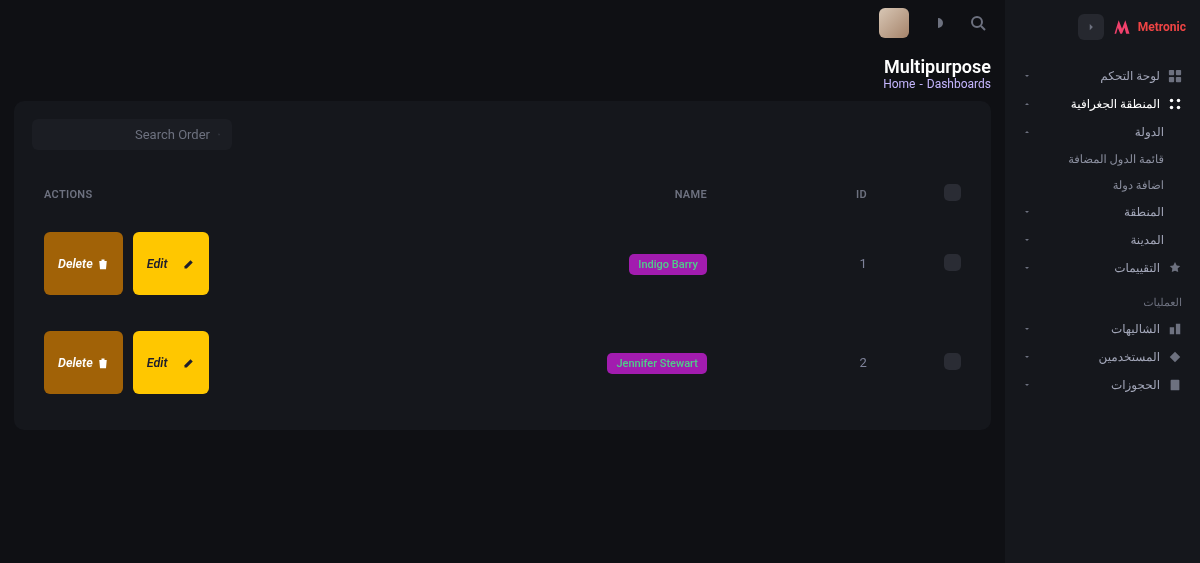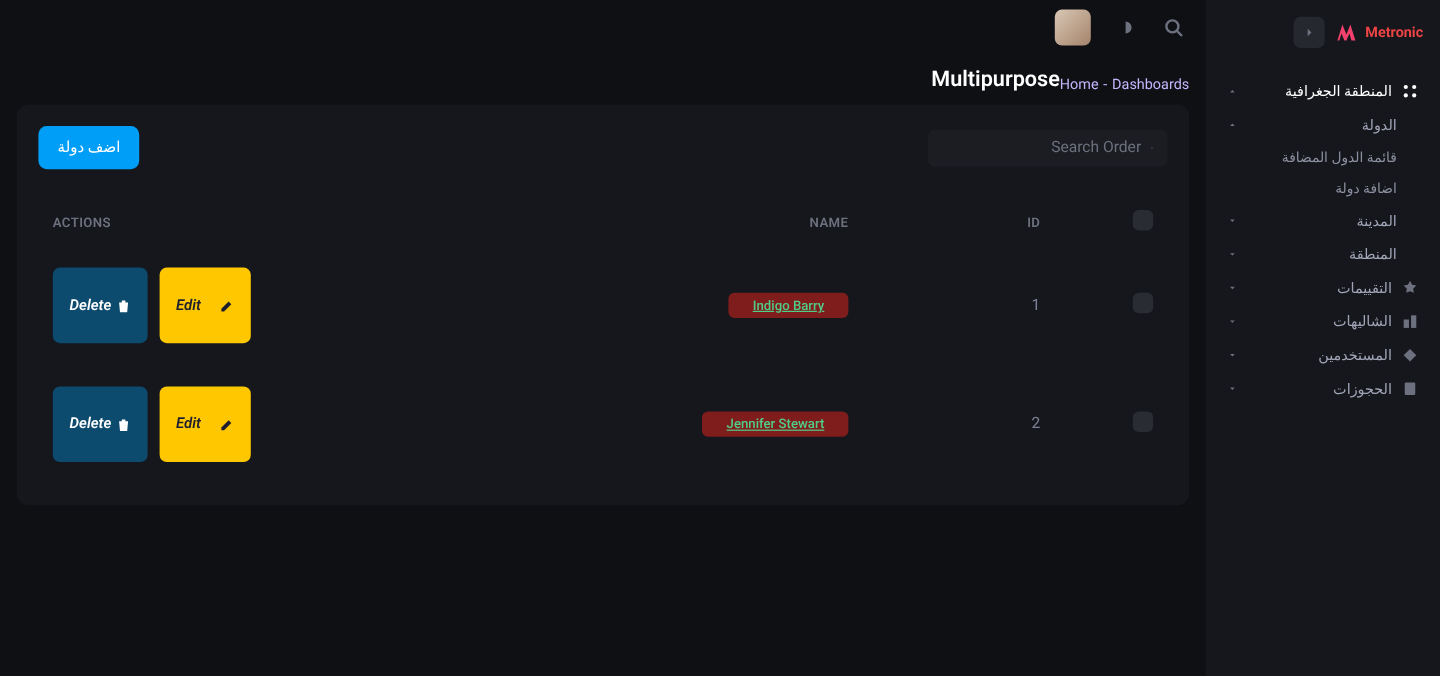--- a/index.html
+++ b/index.html
@@ -21,40 +21,40 @@
 .sub-item { padding:6px 4px 6px 4px; font-size:11.5px; color:#8c90a0; text-align:right; padding-right:22px; cursor:pointer; }
 .chev { width:8px; height:8px; }
 
 
 .topbar { position:fixed; left:0; top:0; right:195px; height:46px; display:flex; align-items:center; justify-content:flex-end; padding:0 16px; gap:18px; direction:ltr; }
 .topbar .avatar { width:30px; height:30px; border-radius:6px; background:linear-gradient(135deg,#d8c7b5,#a5836a); }
 .topbar .icbtn { width:22px; height:22px; display:flex; align-items:center; justify-content:center; cursor:pointer; }
 
 
 .page { position:fixed; left:0; right:195px; top:46px; bottom:0; padding:10px 14px; direction:ltr; }
-.page-head { display:flex; justify-content:flex-end; flex-direction:row; align-items:flex-end; margin-bottom:10px; }
+.page-head { display:flex; justify-content:flex-end; flex-direction:column; align-items:flex-end; margin-bottom:10px; }
 .page-title { color:#fff; font-size:18px; font-weight:600; }
 .crumbs { font-size:12px; color:#c4b5fd; }
 .crumbs .sep { padding:0 4px; }
 
 .card { background:#15171c; border-radius:10px; padding:18px; }
 .card-top { display:flex; justify-content:space-between; align-items:center; margin-bottom:24px; }
 .btn-primary { background:#009ef7; color:#fff; font-size:12.5px; padding:10px 16px; border-radius:7px; border:none; cursor:pointer; font-weight:500; }
 .search-wrap { display:flex; align-items:center; background:#1b1d23; border-radius:6px; padding:8px 12px; gap:8px; width:200px; }
 .search-wrap input { background:transparent; border:none; outline:none; color:#9fa4b4; font-size:13px; flex:1; text-align:right; }
 .search-wrap input::placeholder { color:#6d717f; }
 
 table { width:100%; border-collapse:collapse; }
 th { text-align:left; font-size:11px; color:#6d717f; font-weight:600; padding:10px 12px; letter-spacing:.3px; }
 th.right, td.right { text-align:right; }
 td { padding:18px 12px; font-size:13px; }
 .chk { width:17px; height:17px; border-radius:5px; background:#2a2c34; display:inline-block; cursor:pointer; }
-.badge { background:#7f1d1d; color:#50cd89; font-size:11px; padding:4px 20px; border-radius:5px; font-weight:500;text-decoration:underline; }
+.badge { background:#a21caf; color:#50cd89; font-size:11px; padding:4px 9px; border-radius:5px; font-weight:500; }
 .btn-edit { background:#ffc700; color:#1e1e2d; font-size:12.5px; font-weight:600; padding:8px 14px; border:none; border-radius:6px; cursor:pointer; display:inline-flex; align-items:center; gap:16px; font-style:italic; }
-.btn-delete { background:#0c4a6e; color:#fff; font-size:12.5px; font-weight:600; padding:24px 14px; border:none; border-radius:6px; cursor:pointer; display:inline-flex; align-items:center; gap:4px; font-style:italic; }
+.btn-delete { background:#a16207; color:#fff; font-size:12.5px; font-weight:600; padding:24px 14px; border:none; border-radius:6px; cursor:pointer; display:inline-flex; align-items:center; gap:4px; font-style:italic; }
 .action-cell { display:flex; gap:10px; }
 .id-cell { color:#7e8299; }
 </style>
 </head>
 <body>
 
 <aside class="sidebar">
   <div class="brand">
     <div class="collapse-btn">
       <svg viewBox="0 0 16 16" fill="#6d717f">
@@ -62,20 +62,36 @@
         </svg>
     </div>
     <div style="display:flex;align-items:center;gap:6px;">
       <svg class="brand-logo" viewBox="0 0 24 24">
           <path fill="#f1416c" d="M3 20L8 4l4 10L16 4l5 16h-4l-2-7-3 7h-2l-3-7-2 7H3z"></path>
         </svg>
       <span class="brand-text">Metronic</span>
     </div>
   </div>
 
+  <div class="nav-item">
+    <span class="label-wrap">
+      <span class="ic">
+          <svg viewBox="0 0 16 16" fill="#6d717f">
+            <rect x="1" y="1" width="6" height="6" rx="1"></rect>
+            <rect x="9" y="1" width="6" height="6" rx="1"></rect>
+            <rect x="1" y="9" width="6" height="6" rx="1"></rect>
+            <rect x="9" y="9" width="6" height="6" rx="1"></rect>
+          </svg>
+        </span>
+      <span class="txt">لوحة التحكم</span>
+    </span>
+    <svg class="chev" viewBox="0 0 16 16" fill="#6d717f">
+        <path d="M4 6l4 4 4-4H4z"></path>
+      </svg>
+  </div>
 
 
 
   <div class="nav-item active">
     <span class="label-wrap">
       <span class="ic">
           <svg viewBox="0 0 16 16" fill="#fff">
             <circle cx="4" cy="4" r="2"></circle>
             <circle cx="12" cy="4" r="2"></circle>
             <circle cx="4" cy="12" r="2"></circle>
@@ -92,46 +108,47 @@
   <div class="nav-item" style="padding-right:22px">
     <span>الدولة</span>
     <svg class="chev" viewBox="0 0 16 16" fill="#6d717f">
         <path d="M4 10l4-4 4 4H4z"></path>
       </svg>
   </div>
   <div class="sub-item">قائمة الدول المضافة</div>
   <div class="sub-item">اضافة دولة</div>
 
   <div class="nav-item" style="padding-right:22px">
+    <span>المنطقة</span>
+    <svg class="chev" viewBox="0 0 16 16" fill="#6d717f">
+        <path d="M4 6l4 4 4-4H4z"></path>
+      </svg>
+  </div>
+  <div class="nav-item" style="padding-right:22px">
     <span>المدينة</span>
     <svg class="chev" viewBox="0 0 16 16" fill="#6d717f">
         <path d="M4 6l4 4 4-4H4z"></path>
       </svg>
   </div>
-  <div class="nav-item" style="padding-right:22px">
-    <span>المنطقة</span>
-    <svg class="chev" viewBox="0 0 16 16" fill="#6d717f">
-        <path d="M4 6l4 4 4-4H4z"></path>
-      </svg>
-  </div>
 
   <div class="nav-item">
     <span class="label-wrap">
       <span class="ic">
           <svg viewBox="0 0 16 16" fill="#6d717f">
             <path d="M8 1l2 4 4 .6-3 3 .7 4L8 11l-3.7 1.6.7-4-3-3L6 5l2-4z"></path>
           </svg>
         </span>
       <span>التقييمات</span>
     </span>
     <svg class="chev" viewBox="0 0 16 16" fill="#6d717f">
         <path d="M4 6l4 4 4-4H4z"></path>
       </svg>
   </div>
 
+  <div class="section-title">العمليات</div>
 
   <div class="nav-item">
     <span class="label-wrap">
       <span class="ic">
           <svg viewBox="0 0 16 16" fill="#6d717f">
             <rect x="2" y="6" width="5" height="8"></rect>
             <rect x="9" y="2" width="5" height="12"></rect>
           </svg>
         </span>
       <span>الشاليهات</span>
@@ -186,21 +203,20 @@
 <div class="page">
   <div class="page-head">
     <div class="page-title">Multipurpose</div>
     <div class="crumbs">
       <span>Home</span><span class="sep">-</span><span>Dashboards</span>
     </div>
   </div>
 
   <div class="card">
     <div class="card-top">
-      <button class="btn-primary">اضف دولة</button>
       <div class="search-wrap">
         <input type="text" placeholder="Search Order" style="">
         <svg width="15" height="15" viewBox="0 0 16 16" fill="none" stroke="#6d717f" stroke-width="2">
             <circle cx="7" cy="7" r="5"></circle>
             <line x1="11" y1="11" x2="15" y2="15"></line>
           </svg>
       </div>
     </div>
 
     <table>

